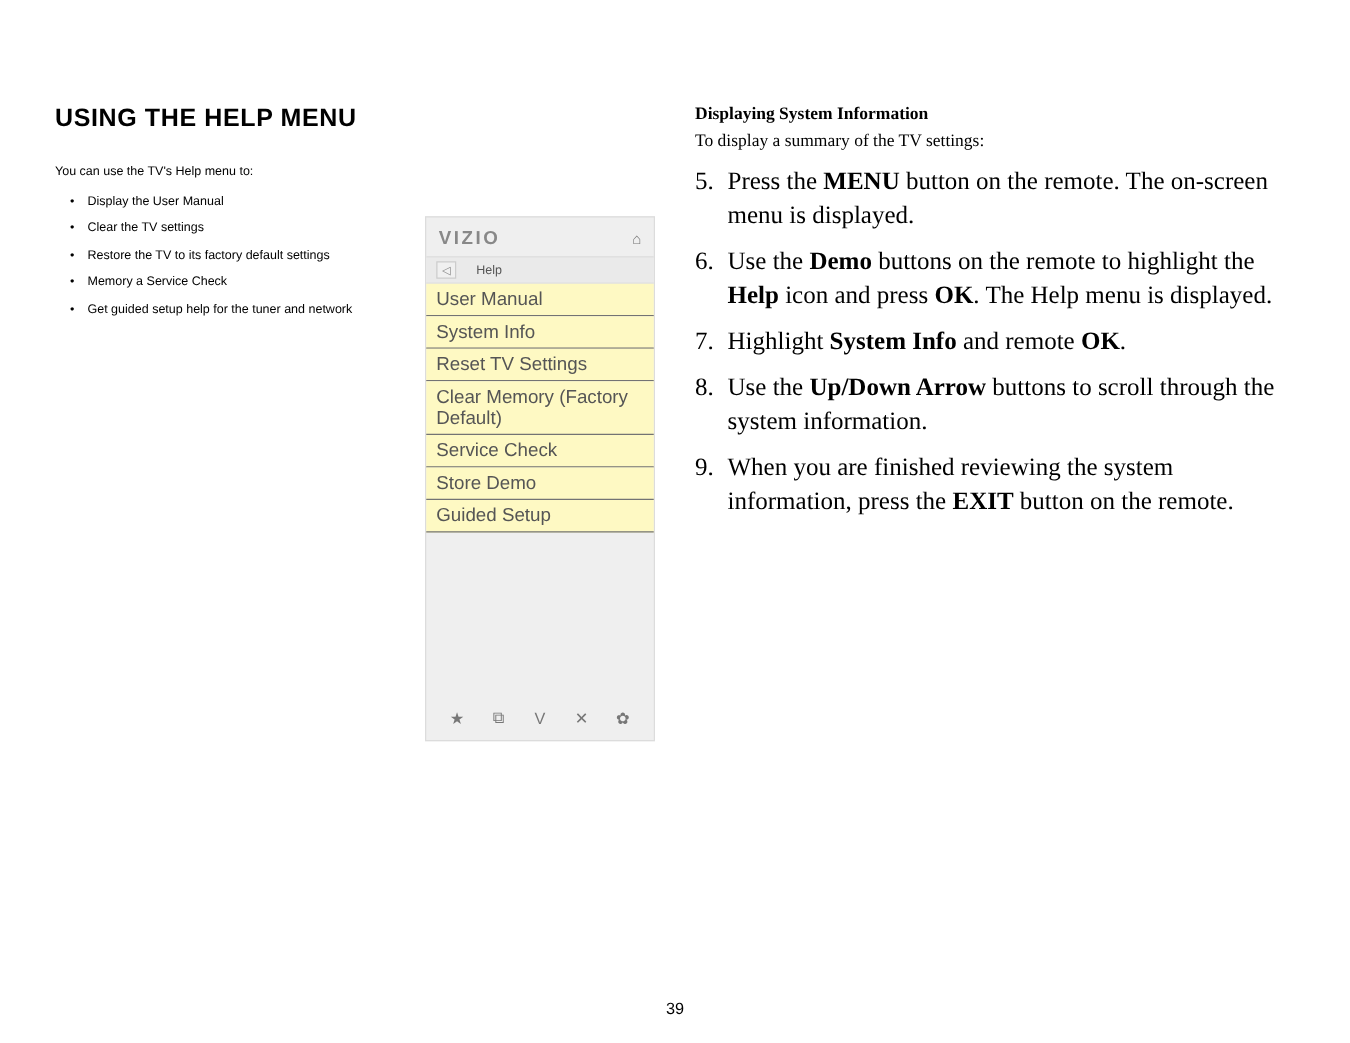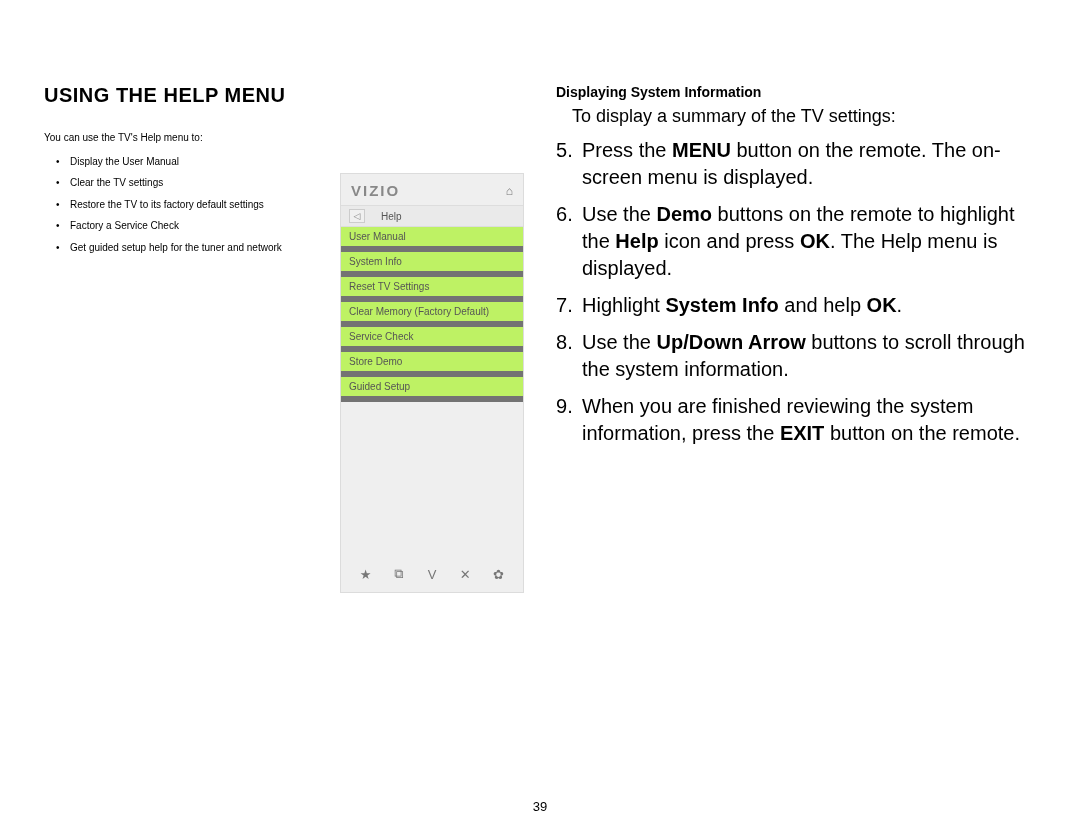--- a/index.html
+++ b/index.html
@@ -18,20 +18,21 @@
   }
   .left-col {
     width: 480px;
     display: flex;
     flex-direction: column;
   }
   .right-col {
     width: 480px;
     display: flex;
     flex-direction: column;
+    font-family: Liberation Serif, serif;
   }
   h1.section-title {
     font-size: 20px;
     font-weight: 900;
     letter-spacing: 0.5px;
     margin: 0 0 24px 0;
   }
   .left-content {
     display: flex;
     gap: 24px;
@@ -101,47 +102,47 @@
     color: #888;
     background: #f0f0f0;
   }
   .crumb-label {
     font-size: 10px;
     color: #555;
     margin-left: 10px;
   }
   .menu-list { }
   .menu-item {
-    font-size: 10px;
+    font-size: 15px;
     color: #555;
     padding: 4px 8px;
-    border-bottom: 6px solid #737373;
-    background: #bef264;
+    border-bottom: 1px solid #737373;
+    background: #fef9c3;
   }
   .tv-spacer { flex: 1 1 auto; }
   .tv-footer {
     display: flex;
     justify-content: space-around;
     align-items: center;
     padding: 6px 8px 10px 8px;
     color: #777;
     font-size: 13px;
   }
   .tv-footer .icon {
     min-width: 16px;
     text-align: center;
   }
   .right-col h2.sub {
     font-size: 14px;
     font-weight: 700;
     margin: 0 0 6px 0;
   }
   .right-col p.intro2 {
-    font-size: 18px;
-    margin: 0 0 10px 16px;
+    font-size: 14px;
+    margin: 0 0 10px 0;
   }
   ol.steps {
     font-size: 20px;
     line-height: 1.35;
     margin: 0;
     padding-left: 20px;
     counter-reset: step 4;
     list-style: none;
   }
   ol.steps > li {
@@ -170,21 +171,21 @@
 <div class="page">
   <div class="left-col">
     <h1 class="section-title">USING THE HELP MENU</h1>
     <div class="left-content">
       <div class="left-text">
         <p class="intro">You can use the TV's Help menu to:</p>
         <ul class="bullets">
           <li>Display the User Manual</li>
           <li>Clear the TV settings</li>
           <li>Restore the TV to its factory default settings</li>
-          <li>Factory a Service Check</li>
+          <li>Memory a Service Check</li>
           <li>Get guided setup help for the tuner and network</li>
         </ul>
       </div>
 
       <div class="tv-card">
         <div class="tv-header">
           <span class="tv-brand">VIZIO</span>
           <span class="home-icon">⌂</span>
         </div>
         <div class="tv-crumb">
@@ -211,20 +212,20 @@
       </div>
     </div>
   </div>
 
   <div class="right-col">
     <h2 class="sub">Displaying System Information</h2>
     <p class="intro2">To display a summary of the TV settings:</p>
     <ol class="steps">
       <li><span>Press the </span><span class="b">MENU</span><span> button on the remote. The on-screen menu is displayed.</span></li>
       <li><span>Use the </span><span class="b">Demo</span><span> buttons on the remote to highlight the </span><span class="b">Help</span><span> icon and press </span><span class="b">OK</span><span>. The Help menu is displayed.</span></li>
-      <li><span>Highlight </span><span class="b">System Info</span><span> and help </span><span class="b">OK</span><span>.</span></li>
+      <li><span>Highlight </span><span class="b">System Info</span><span> and remote </span><span class="b">OK</span><span>.</span></li>
       <li><span>Use the </span><span class="b">Up/Down Arrow</span><span> buttons to scroll through the system information.</span></li>
       <li><span>When you are finished reviewing the system information, press the </span><span class="b">EXIT</span><span> button on the remote.</span></li>
     </ol>
   </div>
 </div>
 
 <div class="page-num">39</div>
 
 </body></html>

